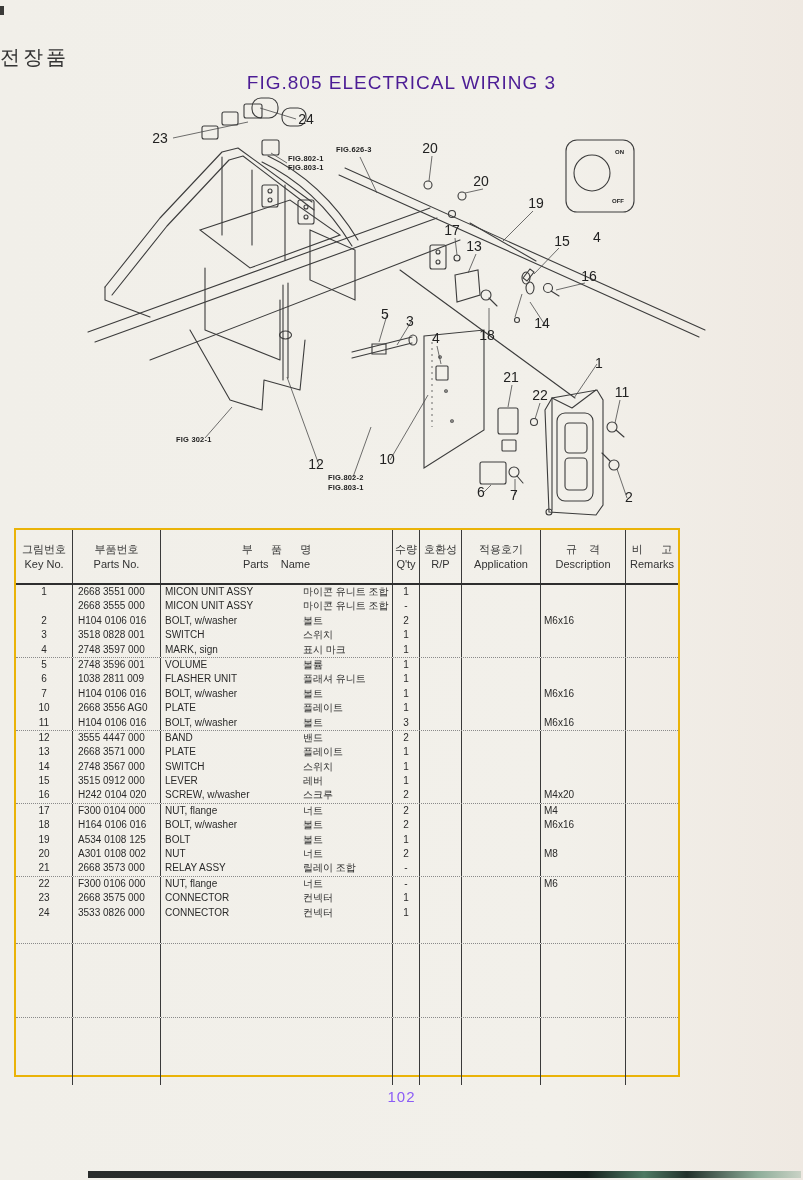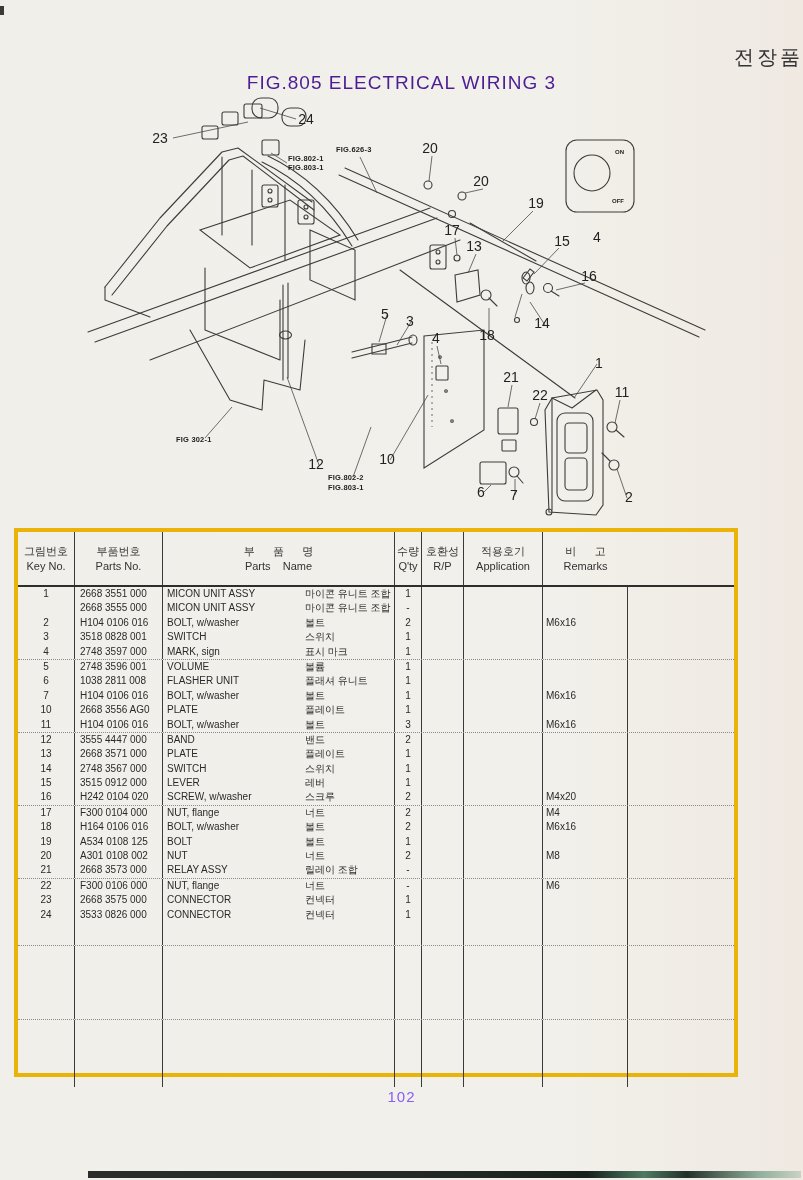--- a/index.html
+++ b/index.html
@@ -1,34 +1,34 @@
 <!DOCTYPE html>
 <html><head>
 <meta charset="utf-8">
 <style>
   html,body{margin:0;padding:0;}
   body{
     width:803px;height:1180px;position:relative;overflow:hidden;
     background:linear-gradient(90deg,#f1efe9 0%,#f2f0ea 70%,#efe9e2 100%);
     font-family:"Liberation Sans", sans-serif;color:#2a2a2a;
   }
-  .page-title-kr{position:absolute;top:44px;left:0;width:100%;text-align:right;
+  .page-title-kr{position:absolute;top:44px;left:0;width:100%;text-align:left;
     font-size:20px;letter-spacing:3px;color:#333;}
   .page-title-en{position:absolute;top:72px;left:0;width:100%;text-align:center;
     font-size:19px;letter-spacing:1px;color:#4c1d95;}
   #diagram-svg{position:absolute;top:95px;left:0;}
   .dline{stroke:#3c3c3c;fill:none;stroke-width:1.1;stroke-linejoin:round;stroke-linecap:round;}
   .dthin{stroke:#4a4a4a;fill:none;stroke-width:0.8;}
   .dfill{fill:none;stroke:#3c3c3c;stroke-width:1.1;}
   .callout{font-size:14px;fill:#222;}
   .figref{font-size:7.5px;font-weight:bold;fill:#222;letter-spacing:0.2px;}
   .dialtxt{font-size:6px;font-weight:bold;fill:#222;}
   
-  .ptable{position:absolute;top:528px;left:14px;width:724px;height:549px;
-    border:4px solid #eab308;box-sizing:border-box;background:transparent;}
+  .ptable{position:absolute;top:528px;left:14px;width:666px;height:549px;
+    border:2px solid #eab308;box-sizing:border-box;background:transparent;}
   .thead{display:grid;grid-template-columns:57px 88px 232px 27px 42px 79px 85px 1fr;
     height:53px;border-bottom:2px solid #2e2e2e;}
   .thead .hcell{border-right:1px solid #3a3a3a;display:flex;flex-direction:column;
     justify-content:center;align-items:center;gap:3px;font-size:11px;color:#333;
     white-space:pre;line-height:12px;}
   .thead .hcell:last-child{border-right:none;}
   .tbody{display:flex;flex-direction:column;height:492px;}
   .trow{display:grid;grid-template-columns:57px 88px 232px 27px 42px 79px 85px 1fr;
     height:14.4px;flex:0 0 auto;font-size:10px;line-height:14.4px;}
   .trow.sep{border-top:1px dotted #8a8a8a;}
@@ -213,20 +213,24 @@
     </div>
     <div class="hcell">
       <span>호환성</span>
       <span>R/P</span>
     </div>
     <div class="hcell">
       <span>적용호기</span>
       <span>Application</span>
     </div>
     <div class="hcell">
+      <span>규    격</span>
+      <span>Description</span>
+    </div>
+    <div class="hcell">
       <span>비      고</span>
       <span>Remarks</span>
     </div>
   </div>
   <div class="tbody" id="tbody">
       <div class="trow">
         <div class="tcell c-key">1</div>
         <div class="tcell c-part">2668 3551 000</div>
         <div class="tcell c-name"><span>MICON UNIT ASSY</span><span class="kr">마이콘 유니트 조합</span></div>
         <div class="tcell c-qty">1</div>
@@ -280,21 +284,21 @@
         <div class="tcell c-part">2748 3596 001</div>
         <div class="tcell c-name"><span>VOLUME</span><span class="kr">볼륨</span></div>
         <div class="tcell c-qty">1</div>
         <div class="tcell c-rp"></div>
         <div class="tcell c-app"></div>
         <div class="tcell c-desc"></div>
         <div class="tcell c-rem"></div>
       </div>
       <div class="trow">
         <div class="tcell c-key">6</div>
-        <div class="tcell c-part">1038 2811 008</div>
+        <div class="tcell c-part">1038 2811 009</div>
         <div class="tcell c-name"><span>FLASHER UNIT</span><span class="kr">플래셔 유니트</span></div>
         <div class="tcell c-qty">1</div>
         <div class="tcell c-rp"></div>
         <div class="tcell c-app"></div>
         <div class="tcell c-desc"></div>
         <div class="tcell c-rem"></div>
       </div>
       <div class="trow">
         <div class="tcell c-key">7</div>
         <div class="tcell c-part">H104 0106 016</div>

